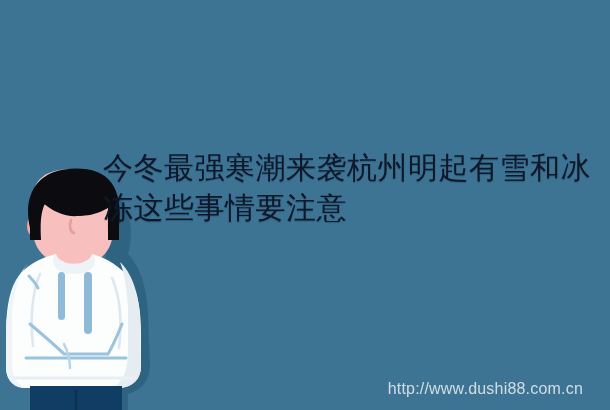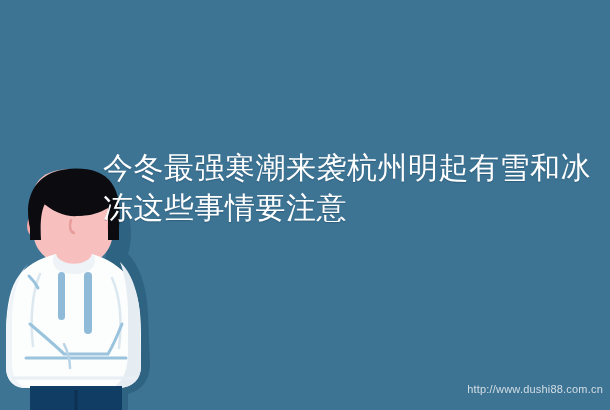--- a/index.html
+++ b/index.html
@@ -31,36 +31,36 @@
   #illustration svg {
     display: block;
   }
 
   
   #headline {
     position: absolute;
     left: 103px;
     top: 148px;
     width: 500px;
-    color: #ffffff;
+    color: #0f172a;
     font-size: 30px;
     line-height: 40px;
     letter-spacing: 0.5px;
     font-weight: 400;
     white-space: pre-wrap;
     text-shadow: 0 1px 1px rgba(20,55,80,0.35);
   }
 
   
   #watermark {
     position: absolute;
-    right: 7px;
+    right: 27px;
     bottom: 12px;
     color: #D8E2E8;
-    font-size: 11px;
+    font-size: 16px;
     line-height: 18px;
     letter-spacing: 0.2px;
     opacity: 0.95;
   }
 </style>
 </head>
 <body>
 
 <div id="banner">
 

